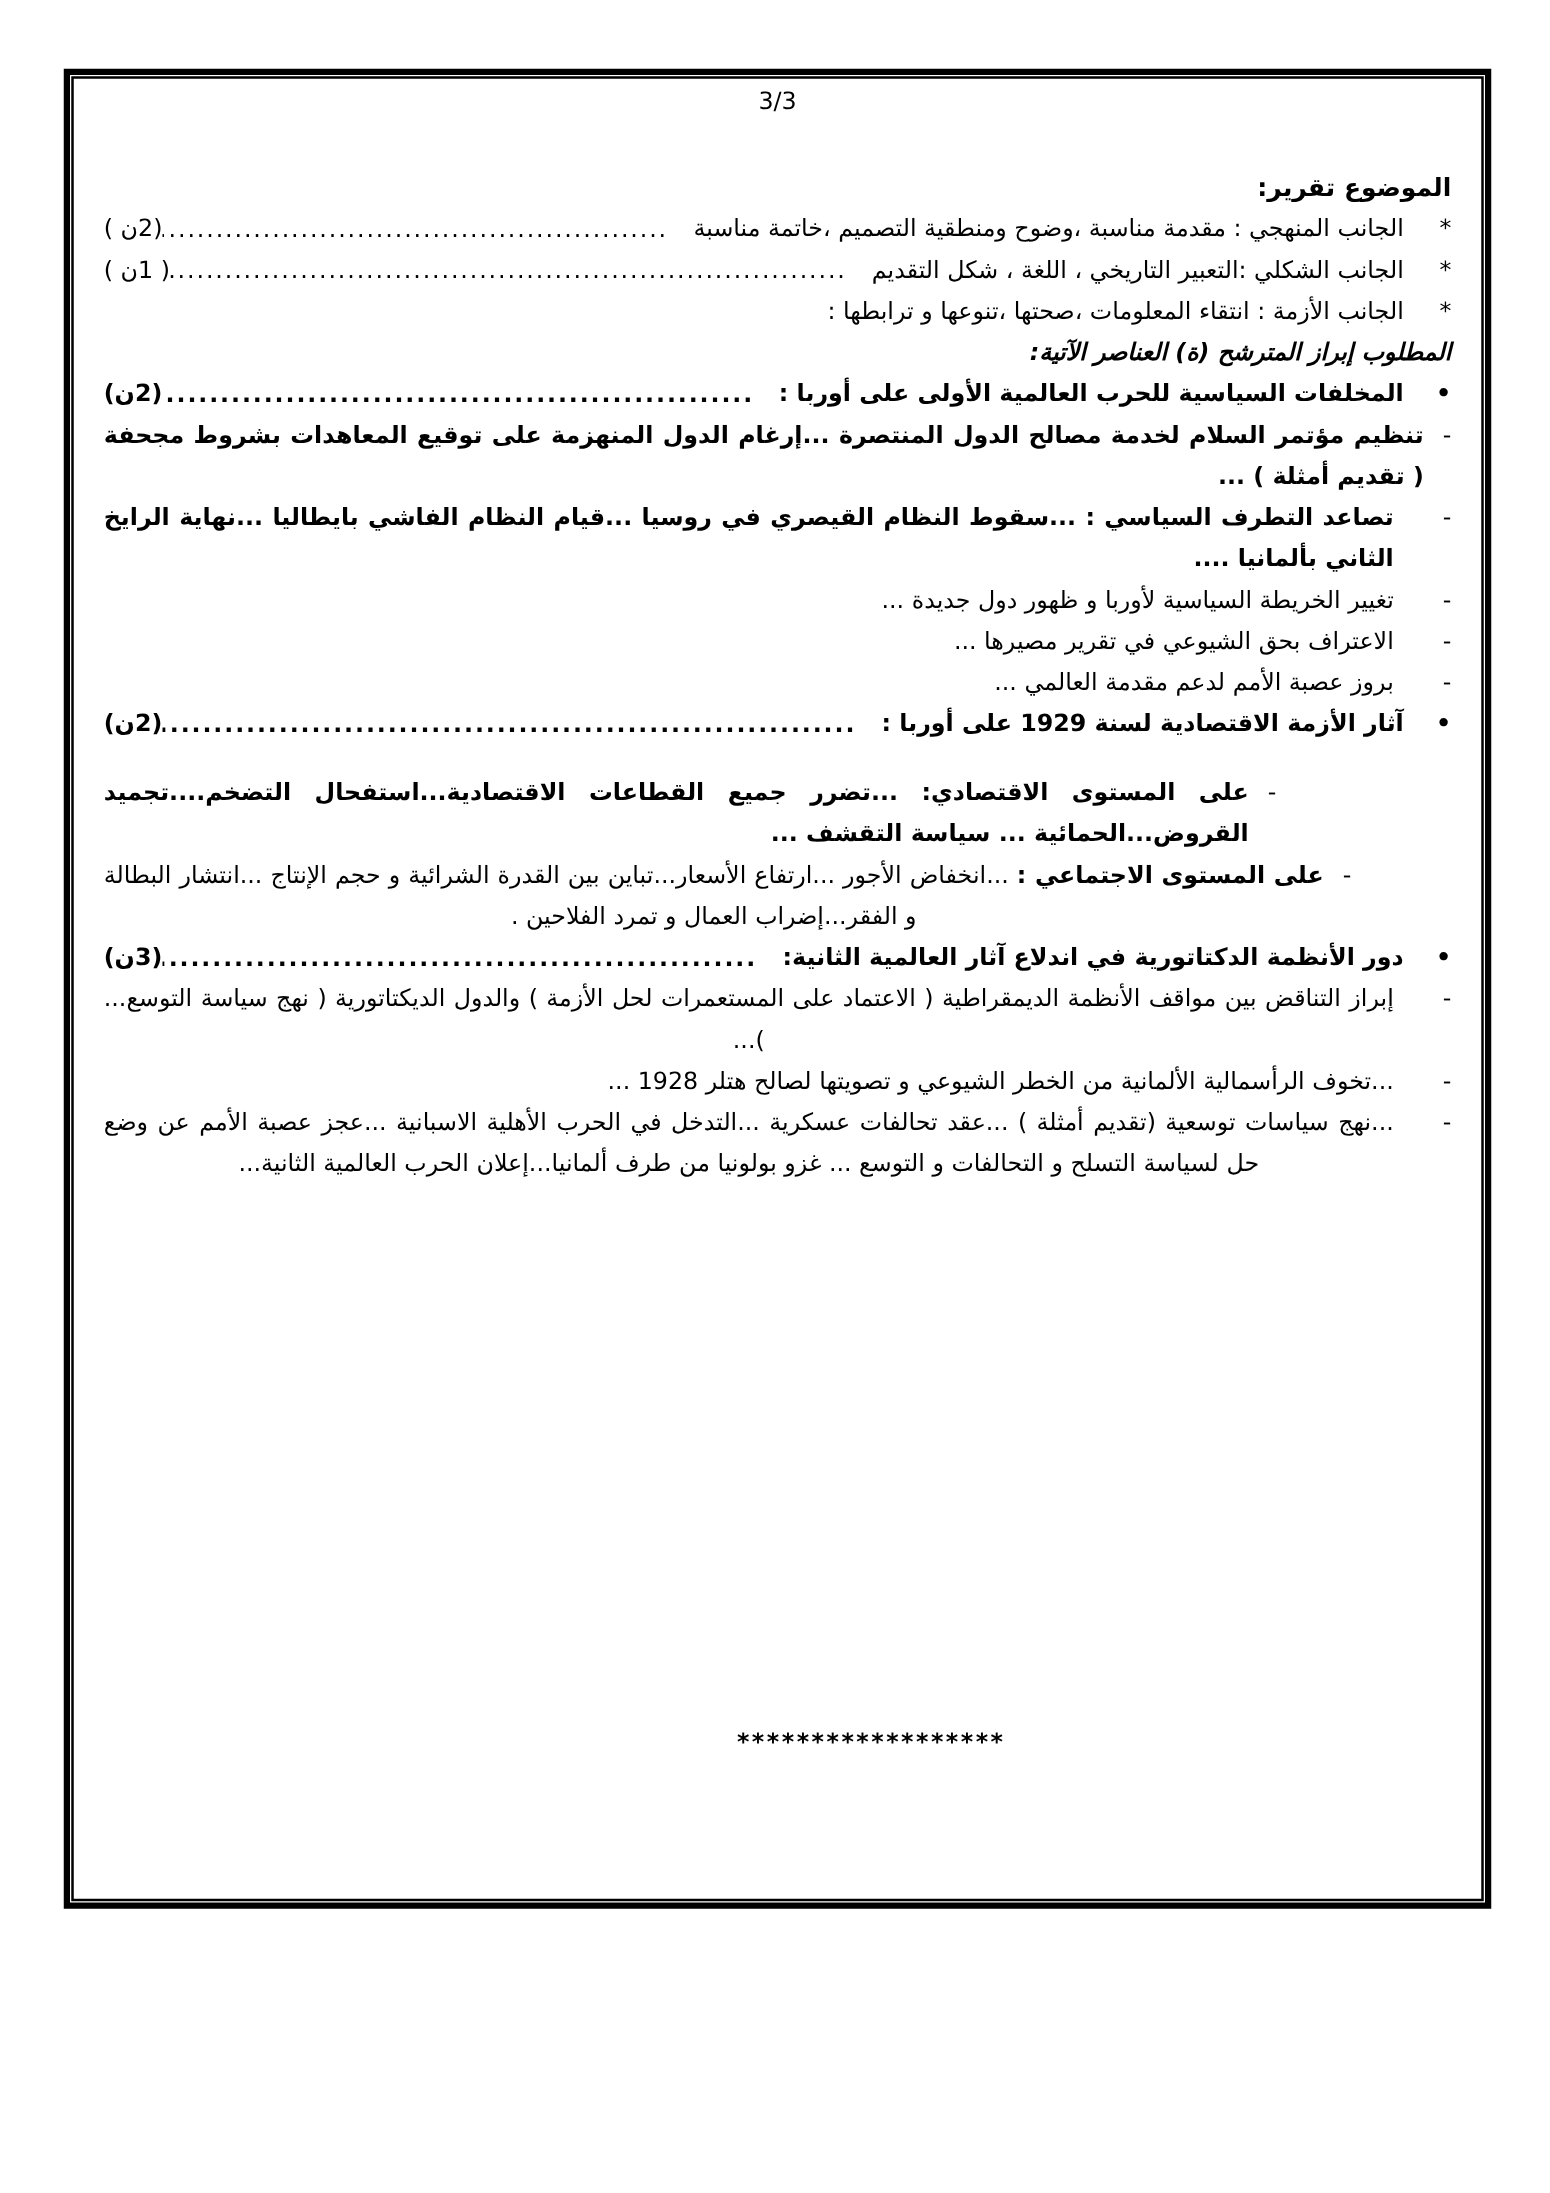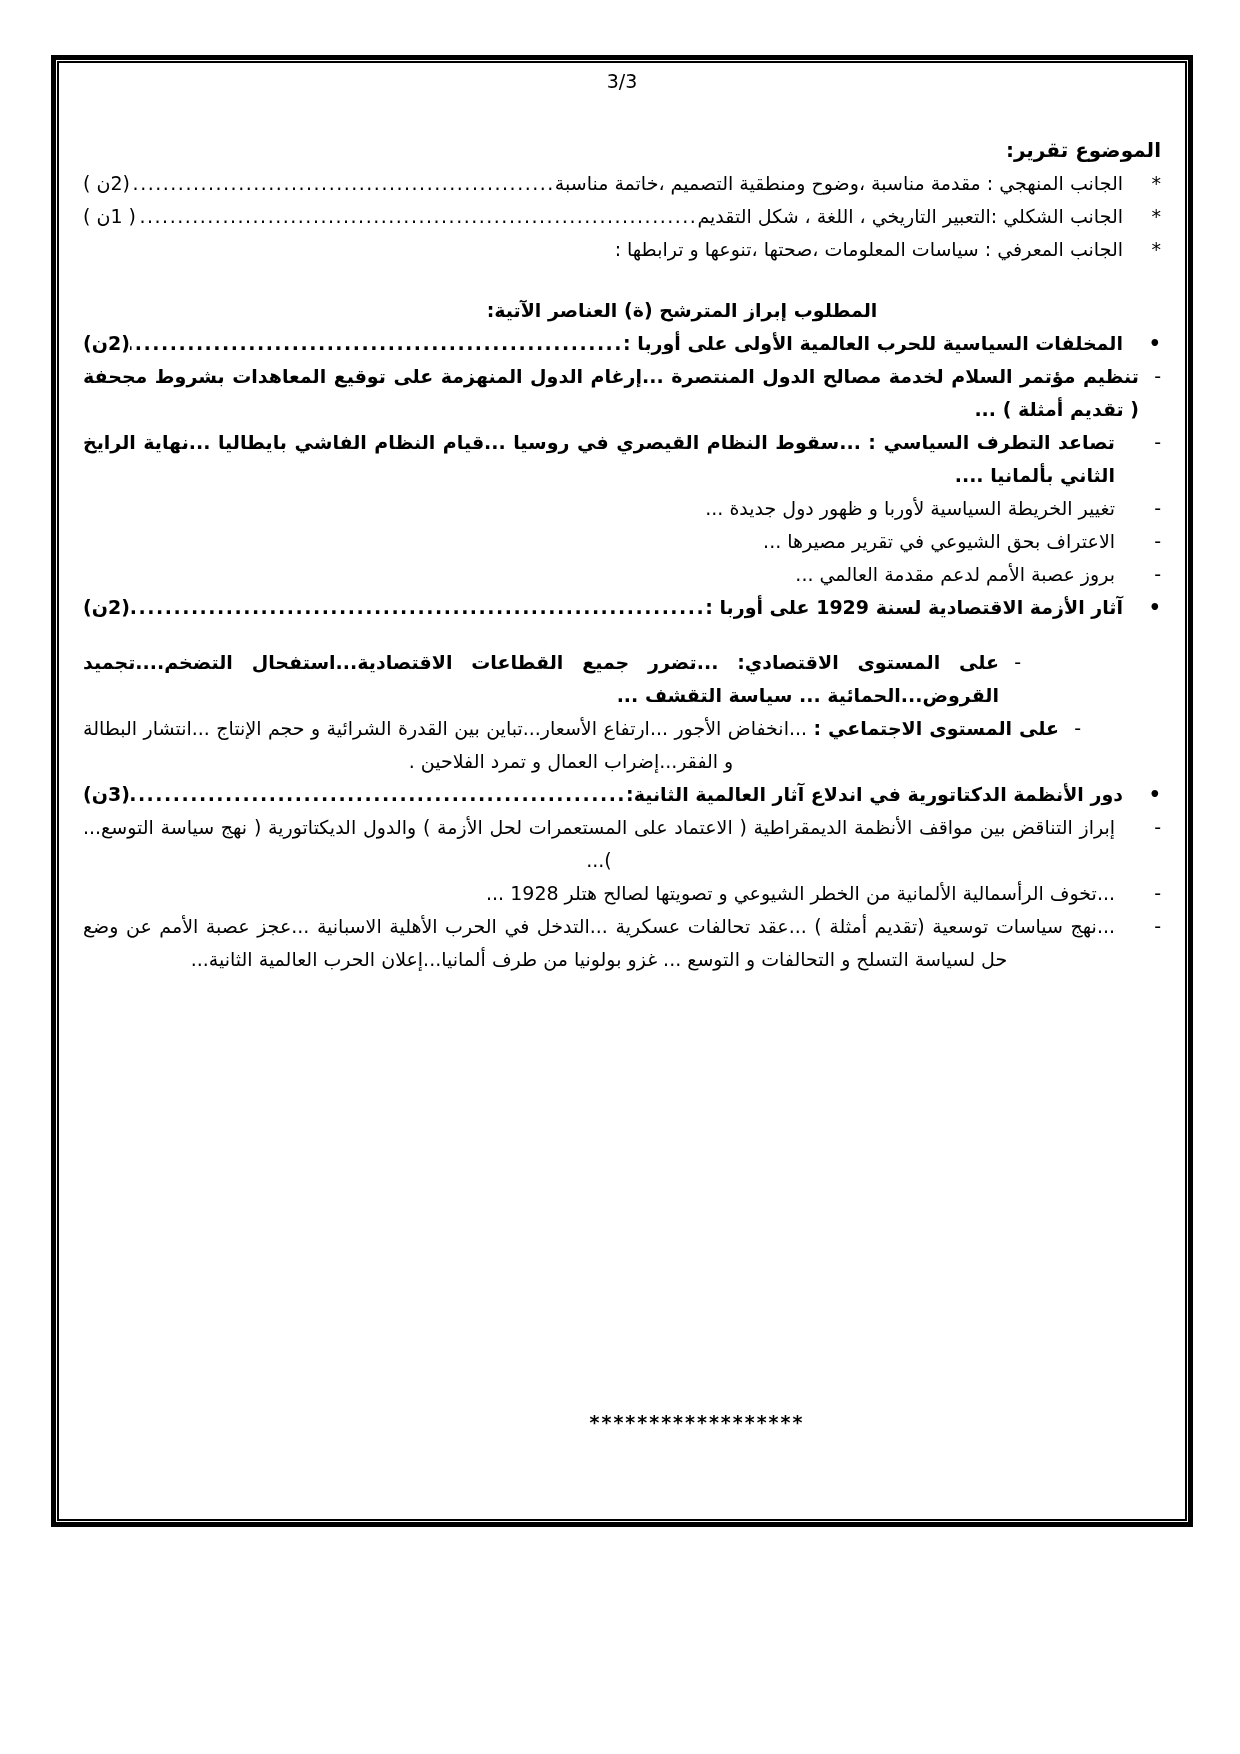--- a/index.html
+++ b/index.html
@@ -21,25 +21,25 @@
     box-sizing:border-box;
     border:2px solid #000;
     outline:5px solid #000;
     outline-offset:1px;
     padding:2px 24px 0 24px;
   }
   .page-number{text-align:center;direction:ltr;}
   .doc-title{font-weight:bold;font-size:20px;margin-top:36px;}
   .line{display:flex;align-items:baseline;}
   .line .marker-col{flex:none;width:38px;}
-  .line .txt{flex:none;white-space:nowrap;}
+  .line .txt{flex:none;white-space:nowrap;margin-left:20px;}
   .line .leader{flex:1 1 auto;min-width:0;overflow:hidden;white-space:nowrap;letter-spacing:1.5px;}
   .line .mark{flex:none;white-space:nowrap;}
   .bold{font-weight:bold;}
-  .instruction{font-weight:bold;text-align:center;margin-left:120px;margin-top:28px;}
+  .instruction{font-weight:bold;font-style:italic;text-align:right;margin-left:120px;}
   .item{display:flex;align-items:baseline;}
   .item .m{flex:none;}
   .m-wide{width:46px;}
   .m-tight{width:22px;}
   .item .itxt{flex:1 1 auto;min-width:0;}
   .it-justify .itxt{text-align:justify;font-weight:bold;}
   .it-jc .itxt{text-align:justify;text-align-last:center;}
   .ind-lg{margin-right:140px;}
   .ind-md{margin-right:80px;}
   .mt{margin-top:22px;}
@@ -63,21 +63,21 @@
         <span class="mark">(2ن )</span>
       </div>
       <div class="line">
         <span class="marker-col">*</span>
         <span class="txt">الجانب الشكلي :التعبير التاريخي ، اللغة ، شكل التقديم </span>
         <span class="leader">......................................................................................................................</span>
         <span class="mark">( 1ن )</span>
       </div>
       <div class="line">
         <span class="marker-col">*</span>
-        <span class="txt">الجانب المعرفي : سياسات المعلومات ،صحتها ،تنوعها و ترابطها :</span>
+        <span class="txt">الجانب الأزمة : انتقاء المعلومات ،صحتها ،تنوعها و ترابطها :</span>
       </div>
     </div>
 
     <div class="instruction">المطلوب إبراز المترشح (ة) العناصر الآتية:</div>
 
     <div>
       <div class="line">
         <span class="marker-col bold">•</span>
         <span class="txt bold">المخلفات السياسية  للحرب العالمية الأولى على أوربا  :</span>
         <span class="leader bold">......................................................................................................</span>

